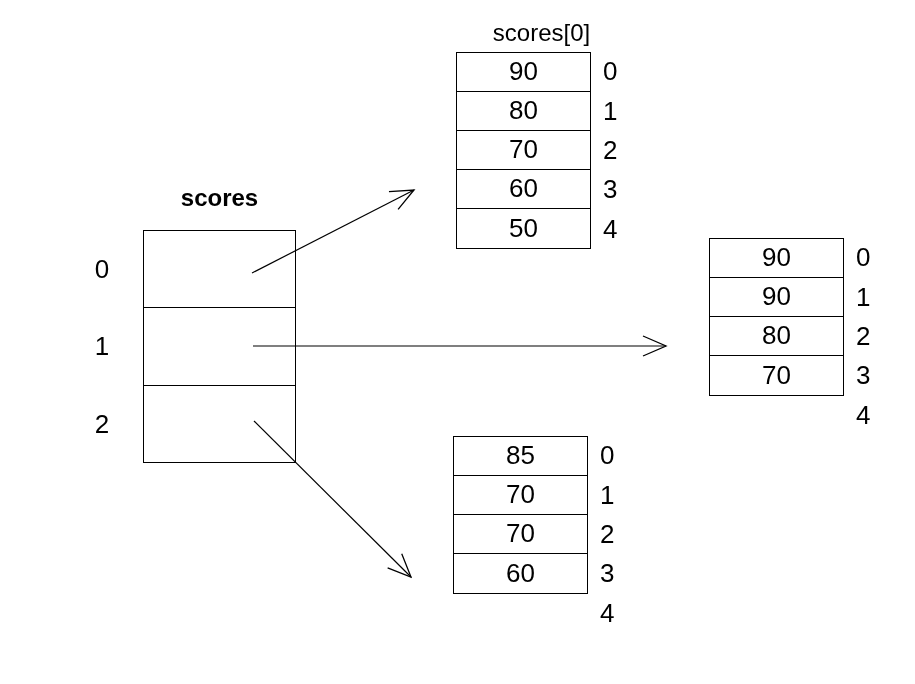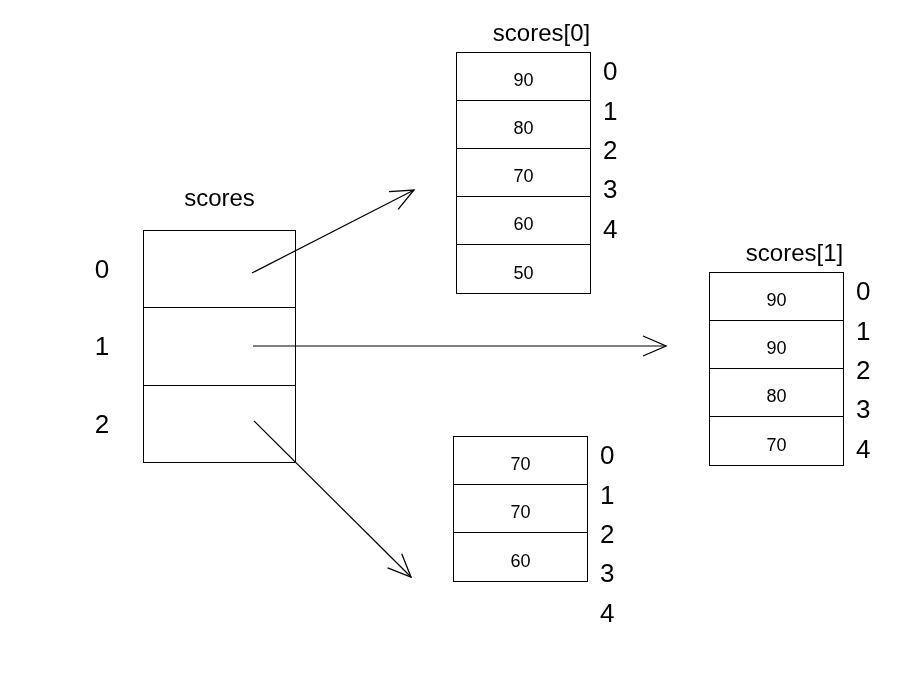--- a/index.html
+++ b/index.html
@@ -32,20 +32,21 @@
     top: 183px;
     width: 153px;
   }
   .pointer-label {
     width: 153px;
     text-align: center;
     font-size: 24px;
     line-height: 30px;
     margin-bottom: 17px;
     white-space: nowrap;
+    font-weight: bold;
   }
   .pointer-box {
     width: 153px;
     height: 233px;
     border: 1.5px solid #000000;
     box-sizing: border-box;
     display: flex;
     flex-direction: column;
   }
   .pointer-cell {
@@ -92,22 +93,21 @@
     width: 133px;
     border: 1.5px solid #000000;
     box-sizing: content-box;
   }
   .arr-row {
     height: 37.9px;
     border-bottom: 1.5px solid #000000;
     display: flex;
     align-items: center;
     justify-content: center;
-    font-size: 18px;
-    margin-top: 9px;
+    font-size: 26px;
   }
   .arr-row:last-child {
     border-bottom: none;
     height: 39.4px;
     text-align: center;
   }
   .arr-idx {
     margin-left: 12px;
     width: 24px;
   }
@@ -160,41 +160,41 @@
         <div class="idx-cell">0</div>
         <div class="idx-cell">1</div>
         <div class="idx-cell">2</div>
         <div class="idx-cell">3</div>
         <div class="idx-cell">4</div>
       </div>
     </div>
   </div>
 
   <div class="arr t1">
-    <div class="arr-label">scores[1]</div>
     <div class="arr-body">
       <div class="arr-table">
         <div class="arr-row">90</div>
         <div class="arr-row">90</div>
         <div class="arr-row">80</div>
         <div class="arr-row">70</div>
       </div>
       <div class="arr-idx">
         <div class="idx-cell">0</div>
         <div class="idx-cell">1</div>
         <div class="idx-cell">2</div>
         <div class="idx-cell">3</div>
         <div class="idx-cell">4</div>
       </div>
     </div>
   </div>
 
   <div class="arr t2">
     <div class="arr-body">
       <div class="arr-table">
+        <div class="arr-row">85</div>
         <div class="arr-row">70</div>
         <div class="arr-row">70</div>
         <div class="arr-row">60</div>
       </div>
       <div class="arr-idx">
         <div class="idx-cell">0</div>
         <div class="idx-cell">1</div>
         <div class="idx-cell">2</div>
         <div class="idx-cell">3</div>
         <div class="idx-cell">4</div>

